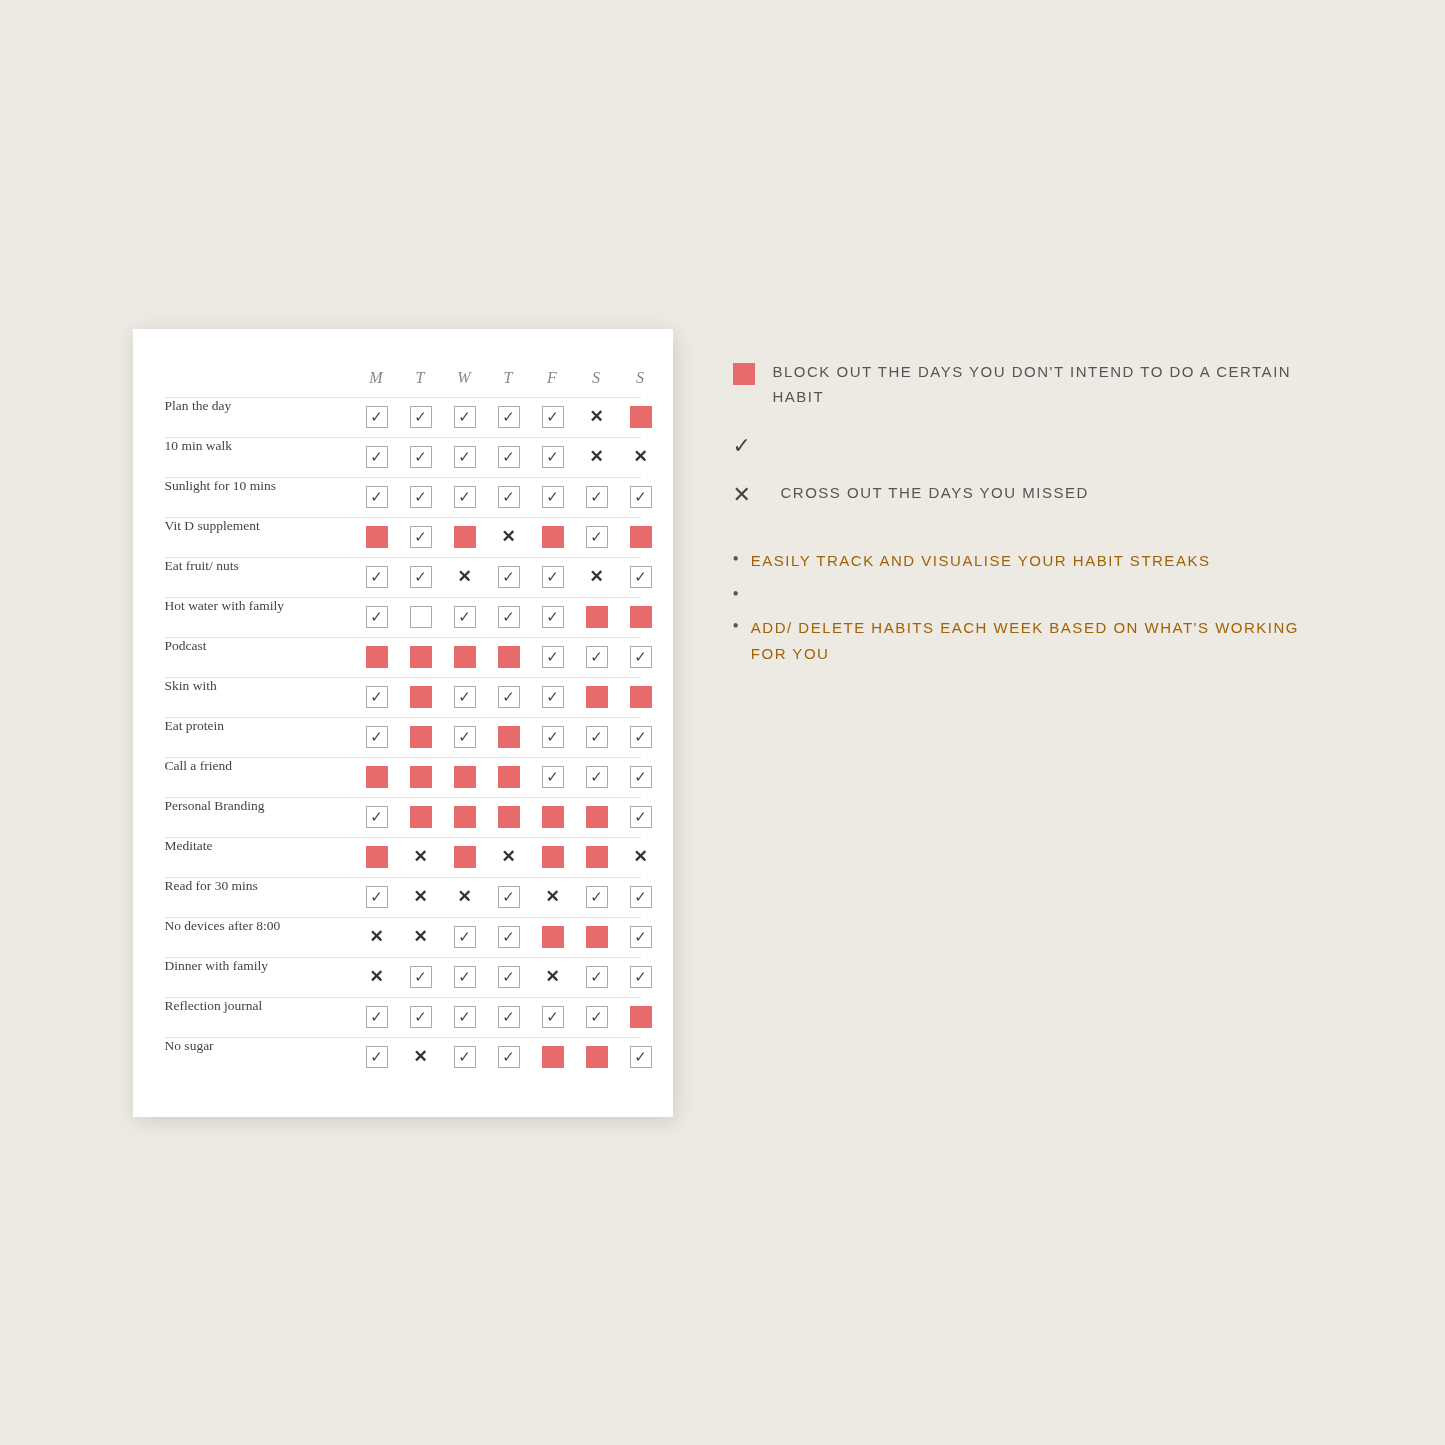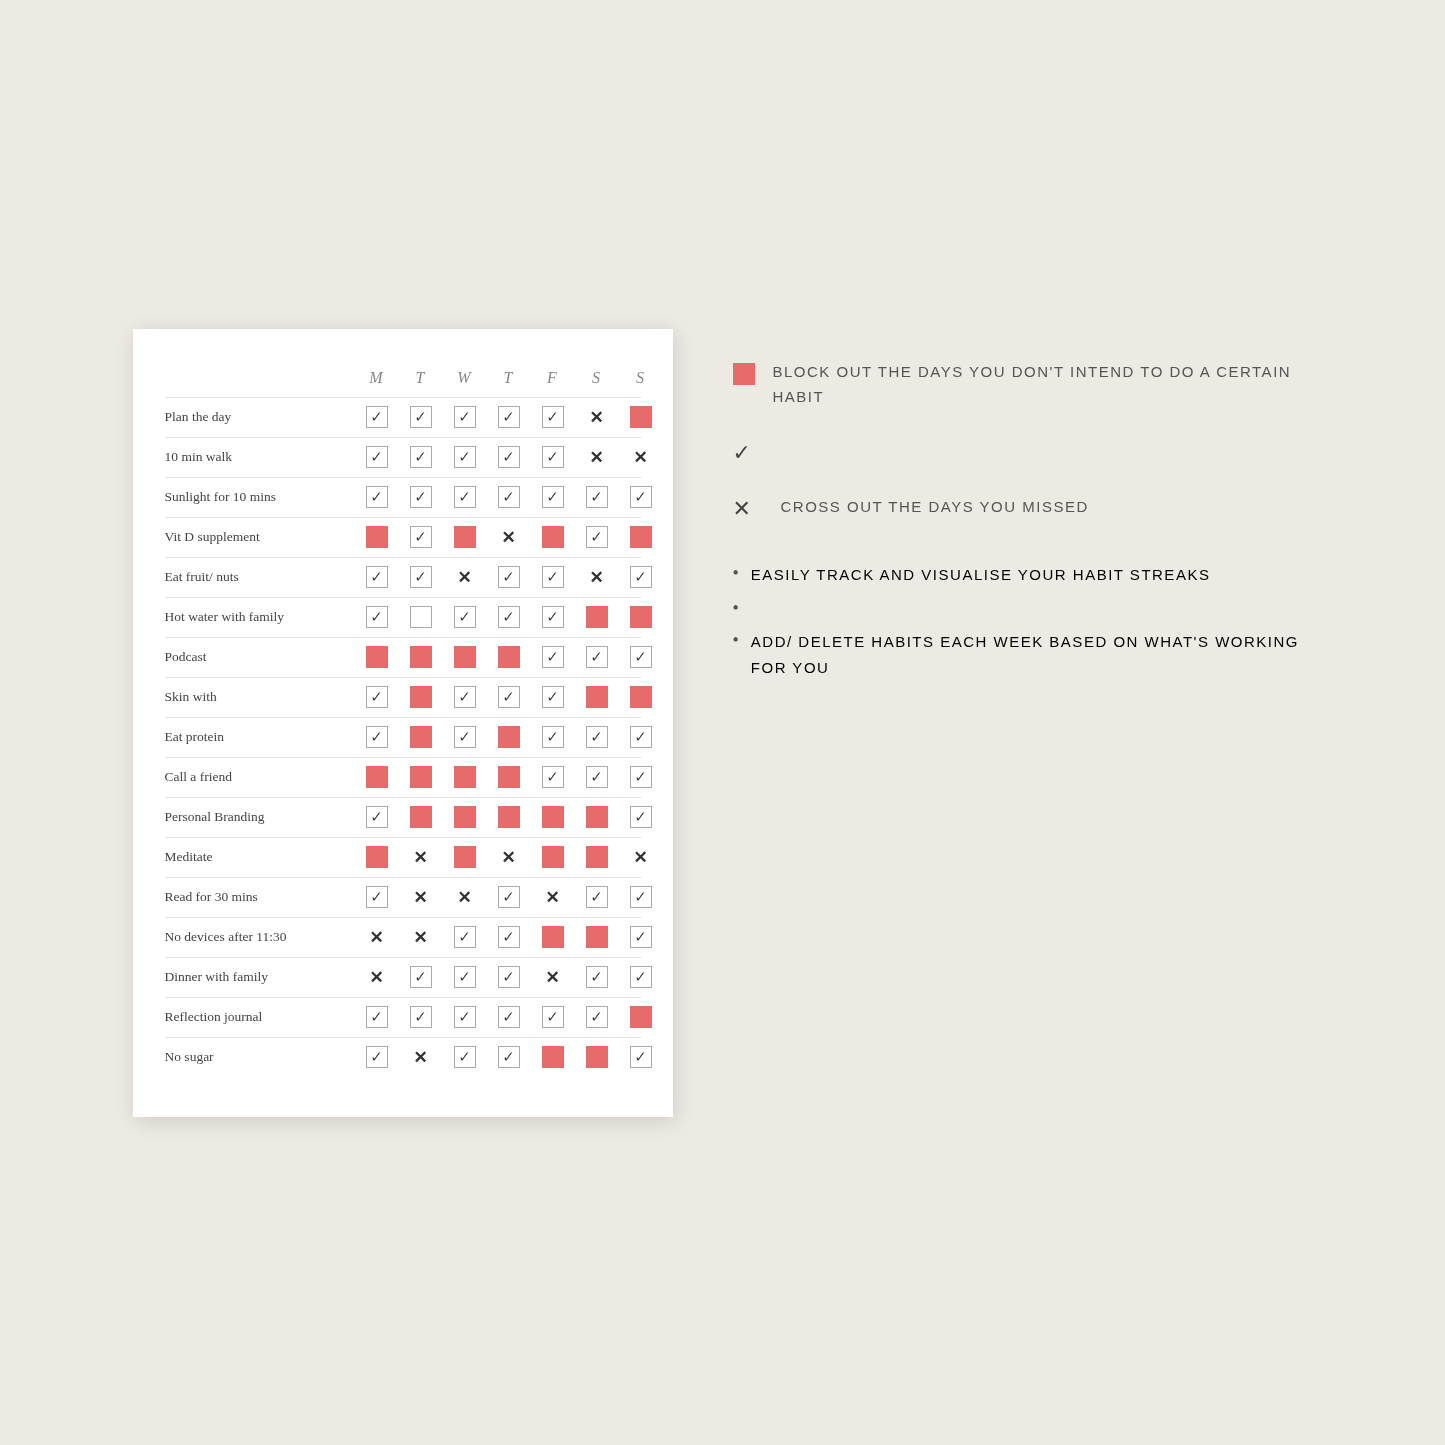--- a/index.html
+++ b/index.html
@@ -45,21 +45,20 @@
       width: 44px;
       text-align: center;
       font-size: 16px;
       color: #888;
       letter-spacing: 1px;
       font-family: 'Georgia', serif;
       font-style: italic;
     }
     .habit-row {
       display: flex;
-      align-items: center;
       border-top: 1px solid #e0e0e0;
       min-height: 40px;
     }
     .habit-name {
       width: 190px;
       flex-shrink: 0;
       font-size: 13.5px;
       color: #444;
       font-family: 'Georgia', serif;
       padding-right: 8px;
@@ -97,21 +96,21 @@
     .info-panel {
       flex: 1;
       padding-top: 30px;
       display: flex;
       flex-direction: column;
       gap: 40px;
     }
     .legend-section {
       display: flex;
       flex-direction: column;
-      gap: 28px;
+      gap: 21px;
     }
     .legend-item {
       display: flex;
       align-items: flex-start;
       gap: 18px;
     }
     .legend-icon {
       font-size: 22px;
       min-width: 30px;
       margin-top: 2px;
@@ -145,21 +144,21 @@
     }
     .bullet-dot {
       color: #555;
       font-size: 18px;
       margin-top: 1px;
       flex-shrink: 0;
     }
     .bullet-text {
       font-size: 15px;
       letter-spacing: 1.5px;
-      color: #000000;
+      color: #a16207;
       line-height: 1.7;
       font-family: 'Arial', sans-serif;
       font-weight: 400;
       text-transform: uppercase;
     }
   </style>
 </head>
 <body>
 
 <div class="container">
@@ -610,21 +609,21 @@
               </div>
             </div>
             <div class="cell">
               <div class="check-box">
                 <span class="check-mark">✓</span>
               </div>
             </div>
           </div>
         </div>
         <div class="habit-row">
-          <div class="habit-name">No devices after 11:30</div>
+          <div class="habit-name">No devices after 8:00</div>
           <div class="habit-checks">
             <div class="cell">
               <span class="x-mark">✕</span>
             </div>
             <div class="cell">
               <span class="x-mark">✕</span>
             </div>
             <div class="cell">
               <div class="check-box">
                 <span class="check-mark">✓</span>

